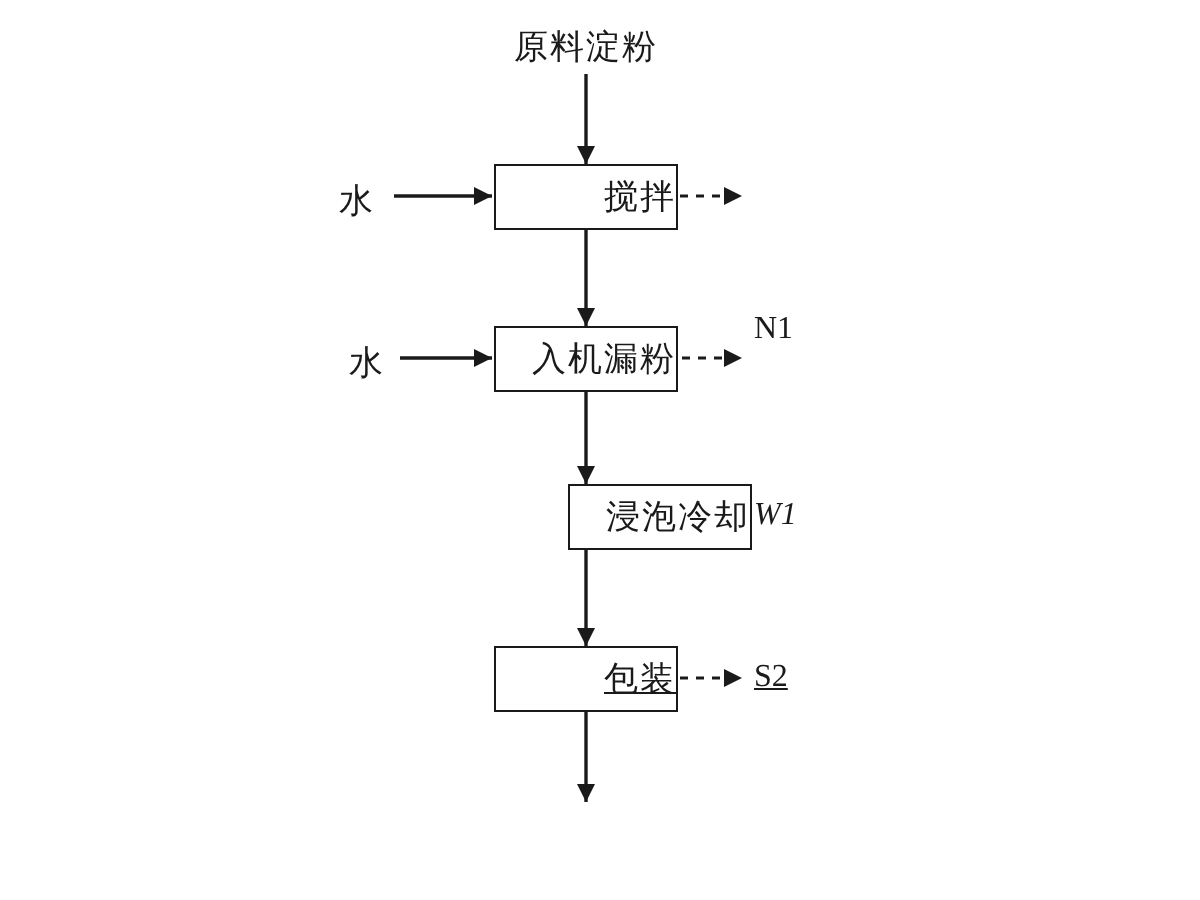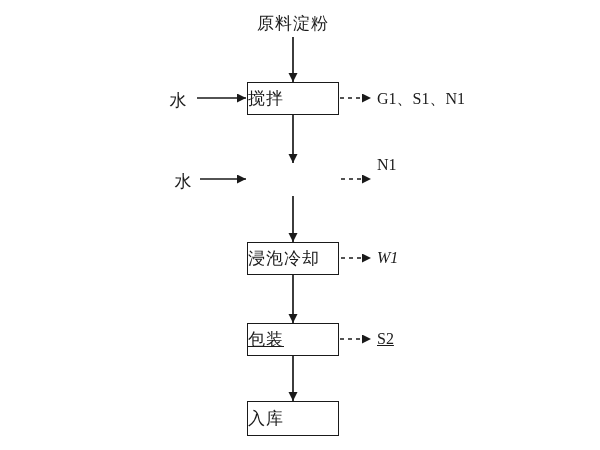--- a/index.html
+++ b/index.html
@@ -24,28 +24,28 @@
     height: 450px;
   }
   .box {
     position: absolute;
     left: 247px;
     width: 92px;
     border: 1.6px solid #1a1a1a;
     background: #ffffff;
     display: flex;
     align-items: center;
-    justify-content: flex-start;
+    justify-content: flex-end;
     box-sizing: border-box;
     font-size: 17px;
     letter-spacing: 1px;
   }
   .box-1 { top: 82px;  height: 33px; }
   .box-2 { top: 163px; height: 33px; }
-  .box-3 { top: 242px; height: 33px; }
+  .box-3 { top: 242px; height: 33px; margin-left: 37px; }
   .box-4 { top: 323px; height: 33px; text-decoration: underline; }
   .box-5 { top: 401px; height: 35px; }
   .source-label {
     position: absolute;
     left: 243px;
     top: 12px;
     width: 100px;
     text-align: center;
     font-size: 17px;
     letter-spacing: 1px;
@@ -96,28 +96,27 @@
     <line x1="340" y1="339" x2="371" y2="339" stroke="#1a1a1a" stroke-width="1.6" stroke-dasharray="4 4" marker-end="url(#ah)"></line>
   </svg>
 
   <div class="source-label">原料淀粉</div>
   <div class="water-label water-1">水</div>
   <div class="water-label water-2">水</div>
 
   <div class="box box-1">
     <span>搅拌</span>
   </div>
+  <div class="box box-2">
+    <span>入机漏粉</span>
+  </div>
   <div class="box box-3">
     <span>浸泡冷却</span>
   </div>
   <div class="box box-4">
     <span>包装</span>
   </div>
-  <div class="box box-5">
-    <span>入库</span>
-  </div>
 
-  <div class="out-label out-1">G1、S1、N1</div>
   <div class="out-label out-2">N1</div>
   <div class="out-label out-3">W1</div>
   <div class="out-label out-4">S2</div>
 
 </div>
 
 </body></html>

